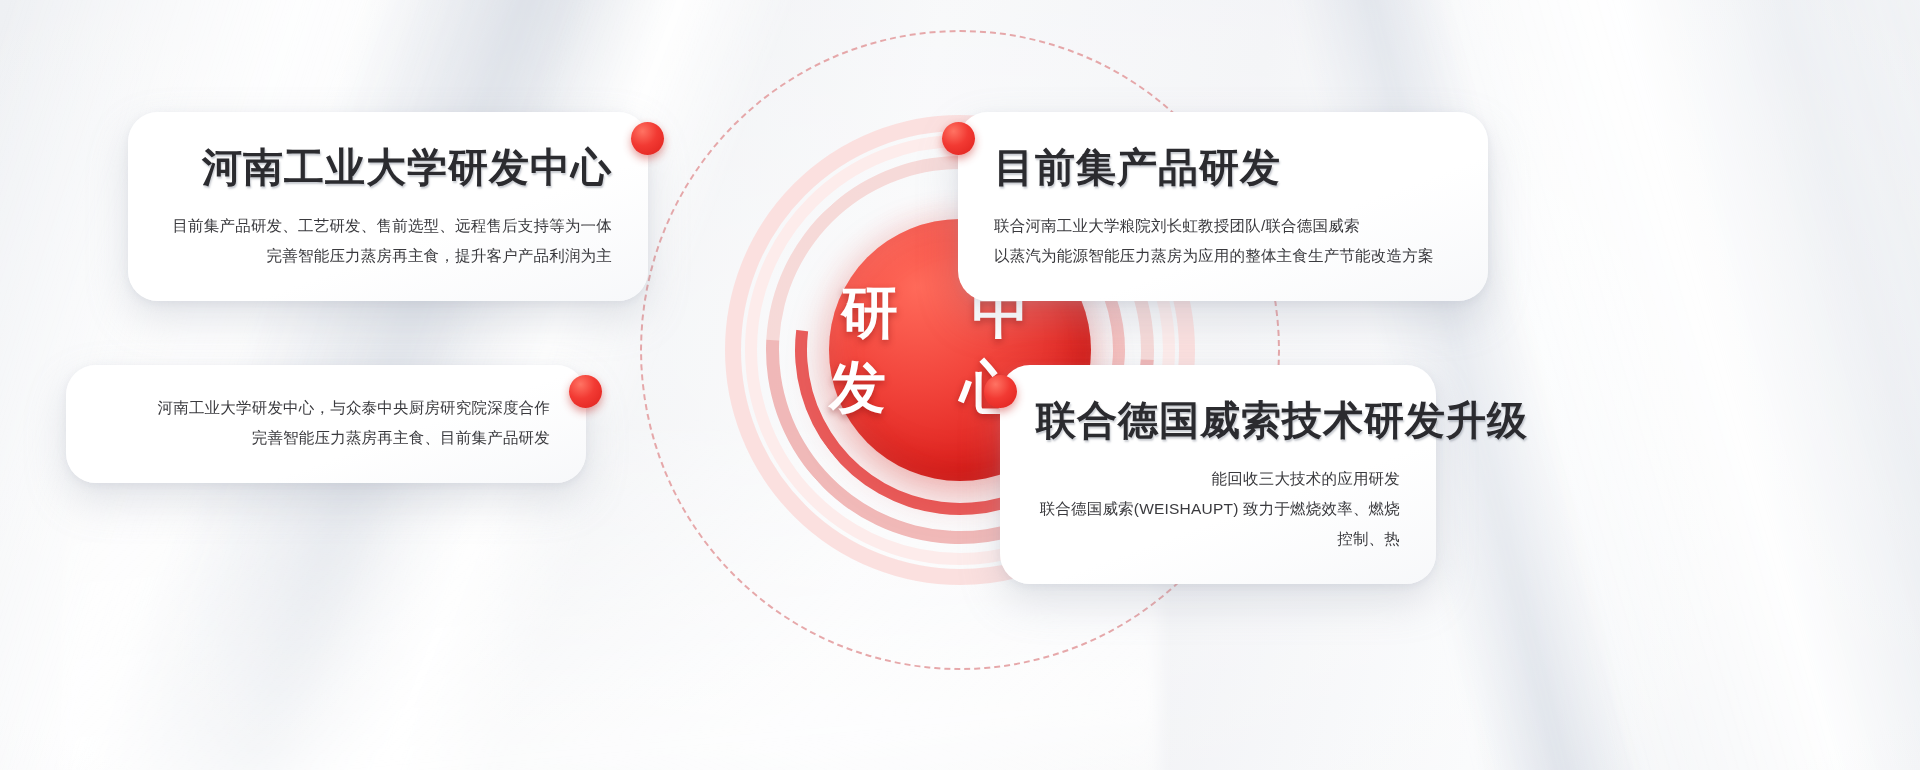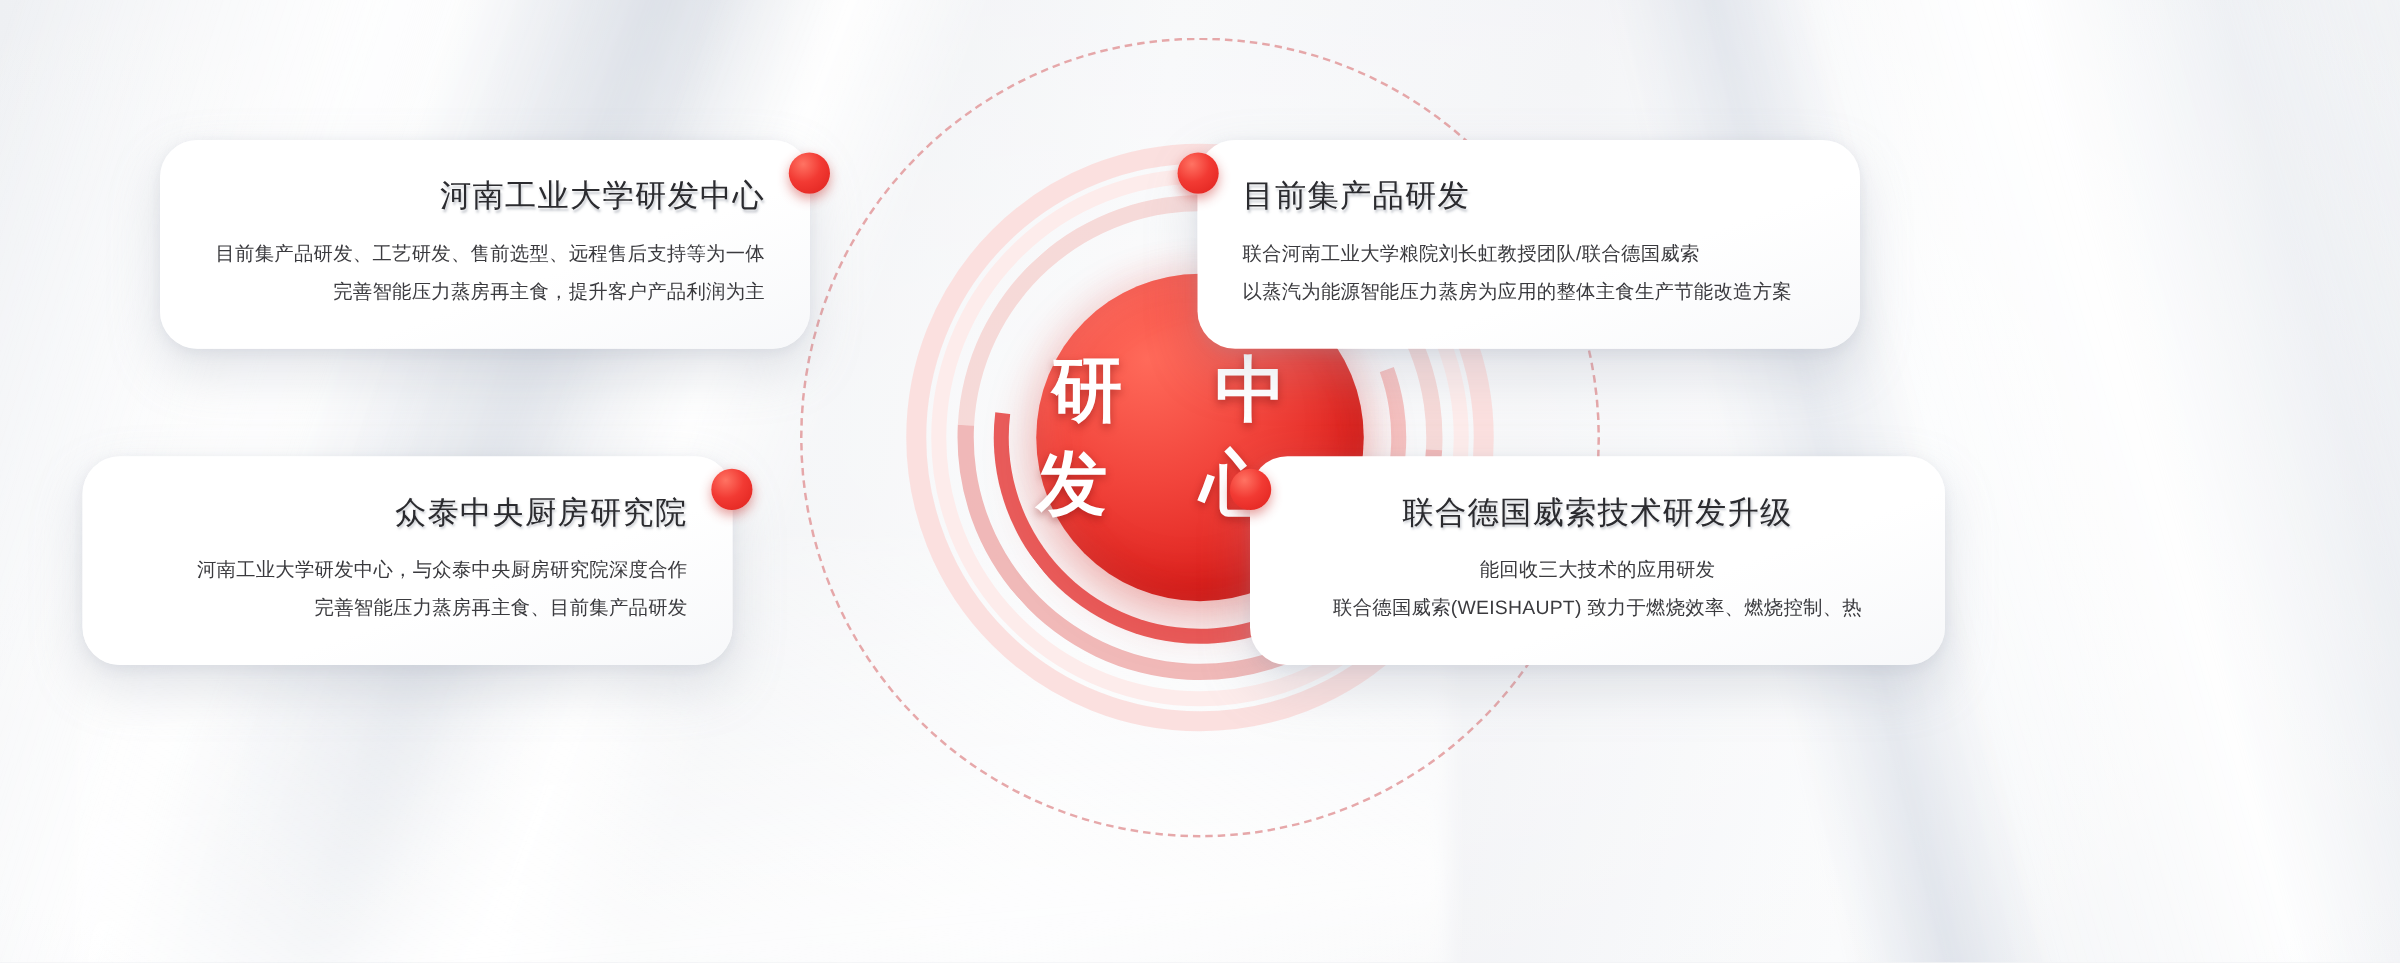--- a/index.html
+++ b/index.html
@@ -158,22 +158,22 @@
 
   
   .card {
     position: absolute;
     background: linear-gradient(160deg, #ffffff 0%, #ffffff 62%, #f7f8fa 100%);
     border-radius: 30px;
     box-shadow: 0 18px 42px rgba(150,158,172,.26), 0 3px 10px rgba(150,158,172,.16);
     padding: 28px 36px 30px;
   }
   .card .title {
-    font-size: 25px;
-    font-weight: 400;
+    font-size: 40px;
+    font-weight: 700;
     color: #2b2b2f;
     letter-spacing: 1px;
     text-shadow: 1px 2px 2px rgba(120,126,140,.42);
     margin-bottom: 16px;
     white-space: nowrap;
   }
   .card .line {
     font-size: 15.5px;
     font-weight: 400;
     color: #3a3a3e;
@@ -195,21 +195,21 @@
 
   
   #card-2 { left: 958px; top: 112px; width: 530px; text-align: left; }
   #card-2 .dot { left: -16px; top: 10px; }
 
   
   #card-3 { left: 66px; top: 365px; width: 520px; text-align: right; }
   #card-3 .dot { right: -16px; top: 10px; }
 
   
-  #card-4 { left: 1000px; top: 365px; width: 556px; text-align: center; }
+  #card-4 { left: 1000px; top: 365px; width: 436px; text-align: right; }
   #card-4 .dot { left: -16px; top: 10px; }
   #card-4 .line { white-space: normal; }
 </style>
 </head>
 <body>
 
 <div id="stage">
 
   <div class="streak streak-a"></div>
   <div class="streak streak-b"></div>
@@ -243,21 +243,20 @@
 
   <div class="card" id="card-2">
     <div class="dot"></div>
     <div class="title">目前集产品研发</div>
     <div class="line">联合河南工业大学粮院刘长虹教授团队/联合德国威索</div>
     <div class="line">以蒸汽为能源智能压力蒸房为应用的整体主食生产节能改造方案</div>
   </div>
 
   <div class="card" id="card-3">
     <div class="dot"></div>
-    <div class="title">众泰中央厨房研究院</div>
     <div class="line">河南工业大学研发中心，与众泰中央厨房研究院深度合作</div>
     <div class="line">完善智能压力蒸房再主食、目前集产品研发</div>
   </div>
 
   <div class="card" id="card-4">
     <div class="dot"></div>
     <div class="title">联合德国威索技术研发升级</div>
     <div class="line">能回收三大技术的应用研发</div>
     <div class="line">联合德国威索(WEISHAUPT) 致力于燃烧效率、燃烧控制、热</div>
   </div>

